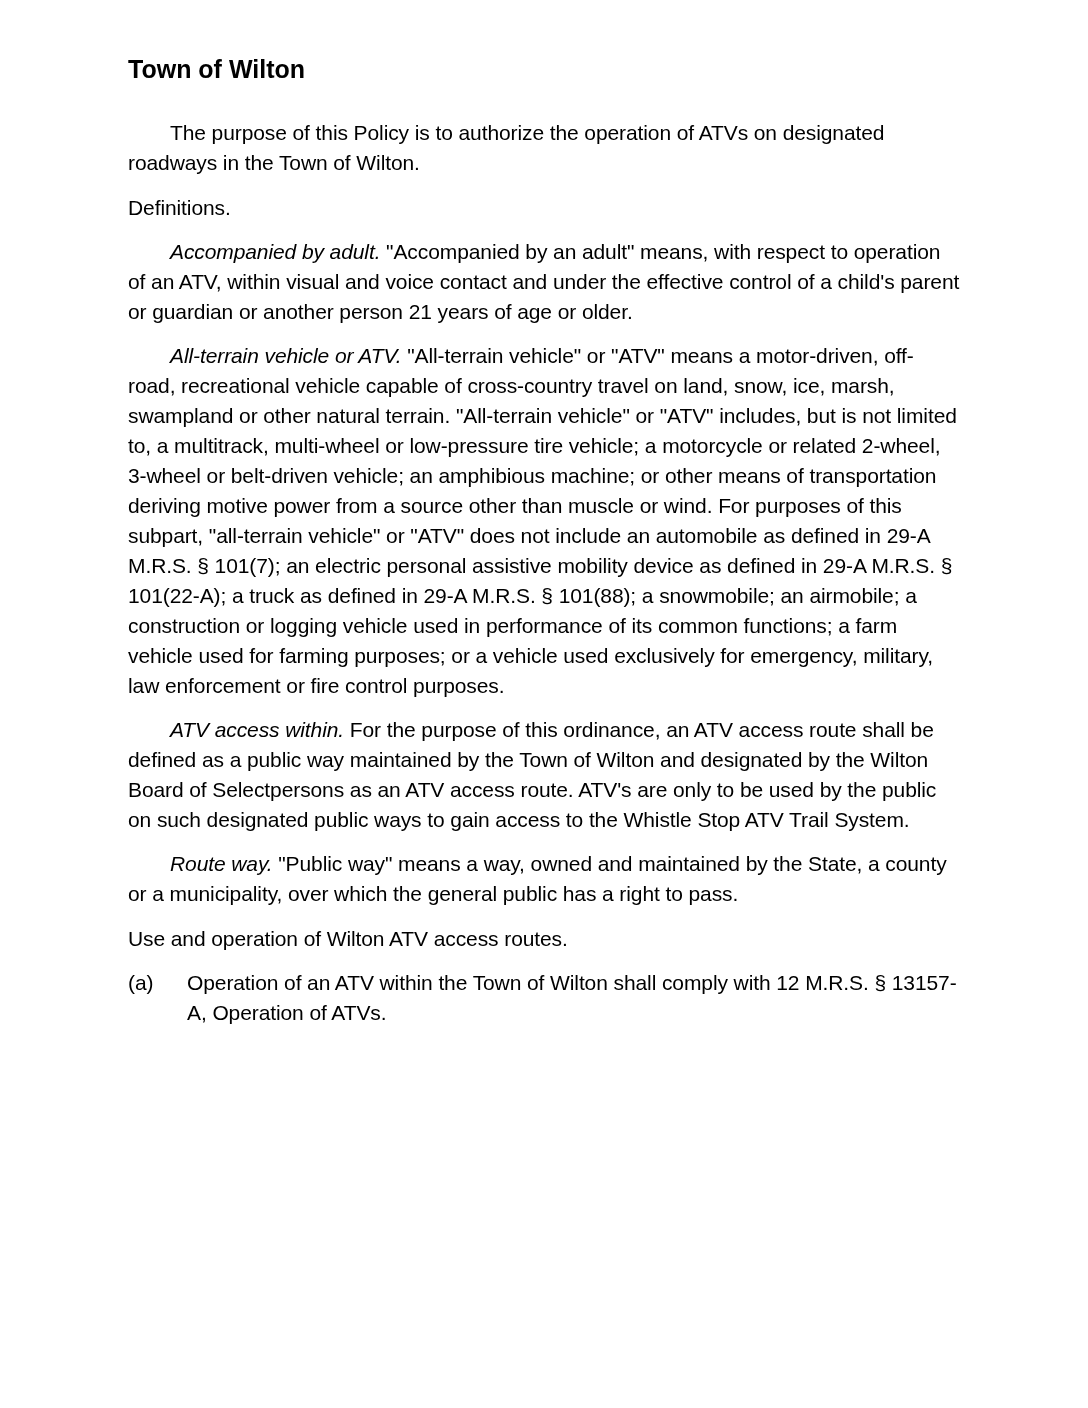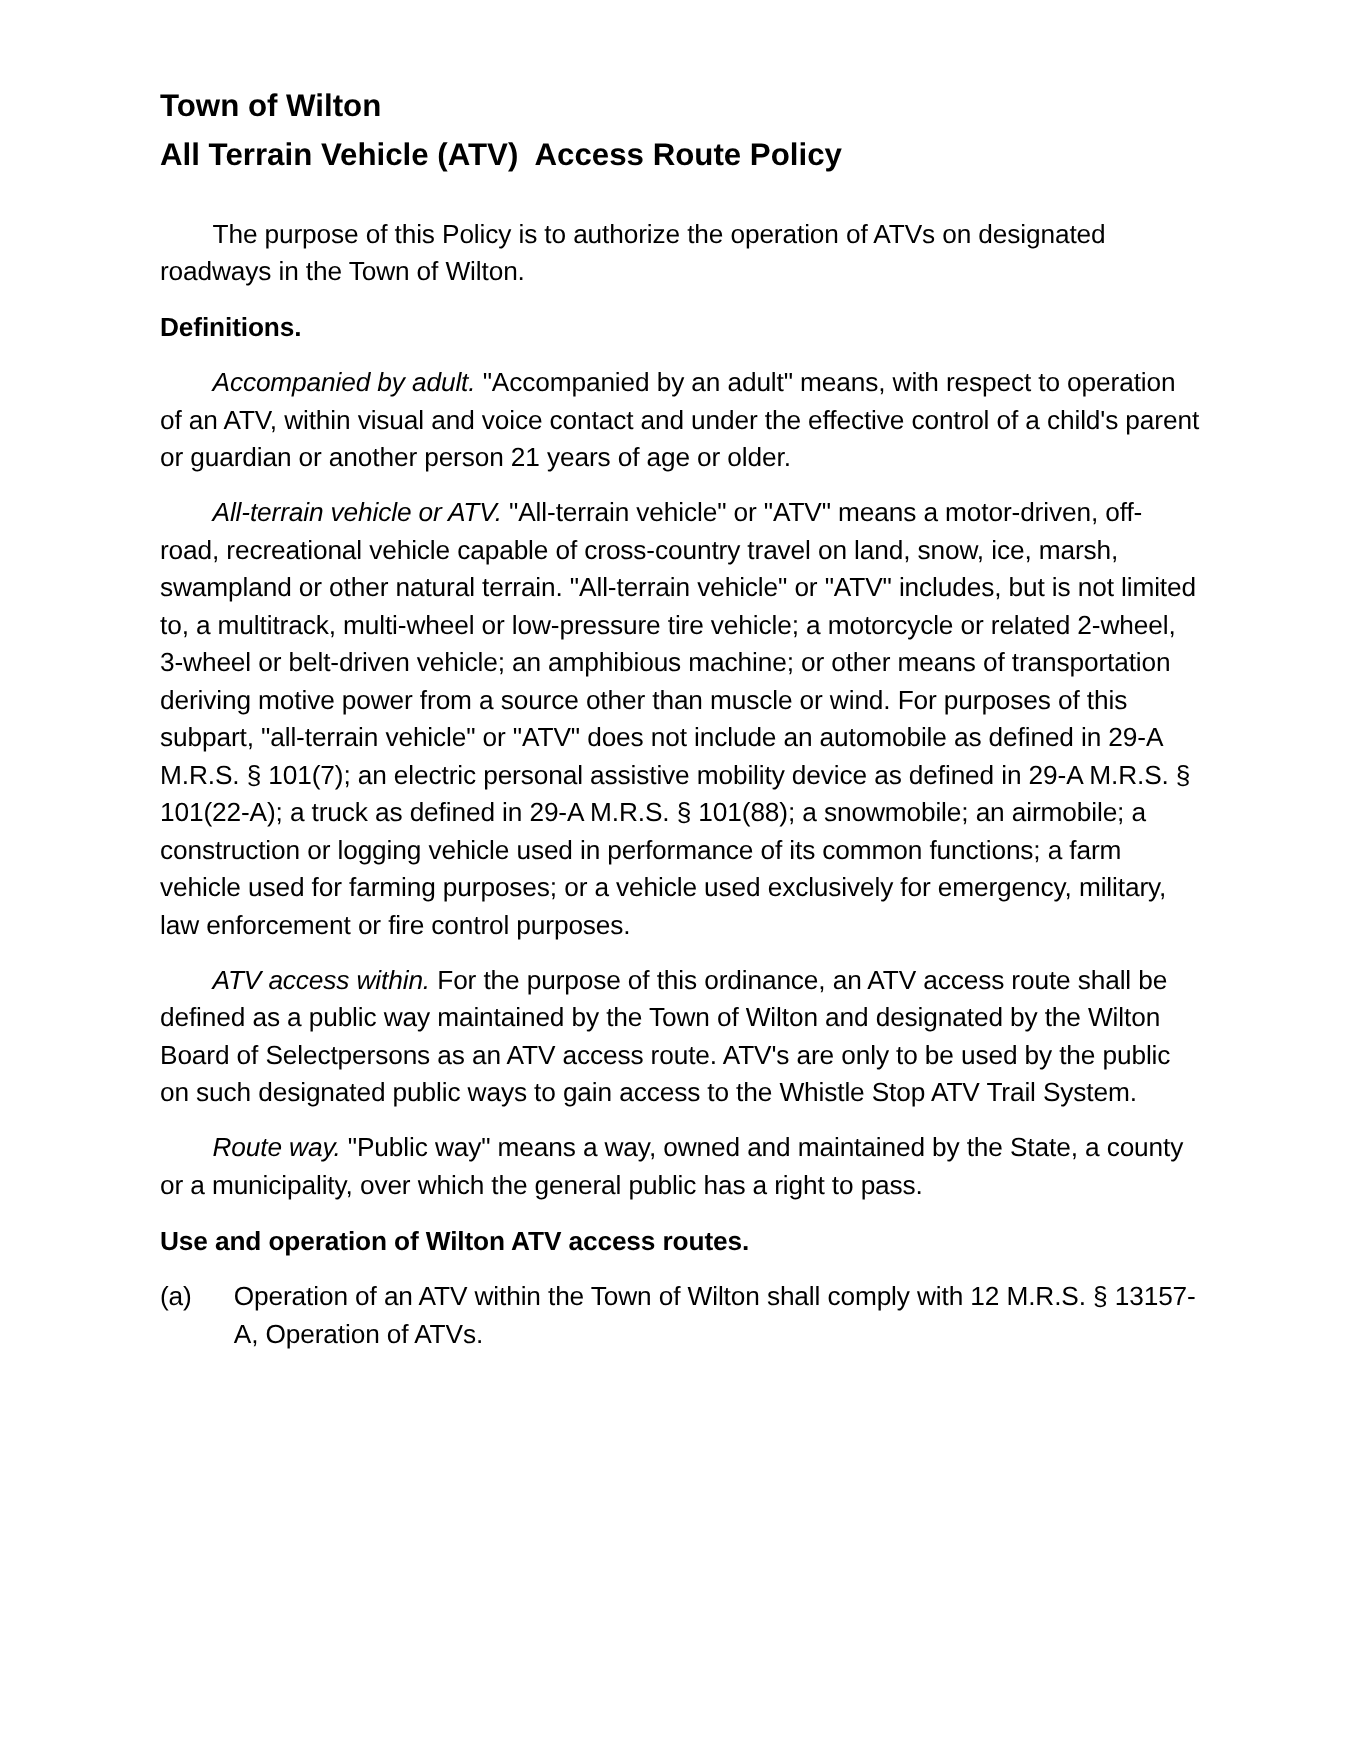--- a/index.html
+++ b/index.html
@@ -6,21 +6,21 @@
     margin: 0;
     padding: 0;
     background: #ffffff;
   }
   .page {
     position: relative;
     width: 1088px;
     height: 1408px;
     background: #ffffff;
     box-sizing: border-box;
-    padding: 66px 128px 0 128px;
+    padding: 50px 128px 0 128px;
     font-family: "Liberation Sans", sans-serif;
     color: #000000;
     overflow: hidden;
   }
   .title {
     font-size: 25px;
     line-height: 39px;
     font-weight: 700;
     margin: 0 0 29px 0;
   }
@@ -34,21 +34,21 @@
     letter-spacing: -0.1px;
     margin: 4px 0 14px 0;
   }
   .first-indent {
     text-indent: 42px;
   }
   .section-heading {
     font-size: 21px;
     line-height: 30px;
     letter-spacing: -0.1px;
-    font-weight: 700;
+    font-weight: 400;
     margin: 15px 0 14px 0;
   }
   .term {
     font-weight: 400;
     font-style: italic;
   }
   .use-heading {
   }
   .list-item {
     display: flex;
@@ -65,21 +65,20 @@
     margin-left: 17px;
   }
 </style>
 </head>
 <body>
 
 <div class="page">
 
   <h1 class="title">
     <span class="title-line">Town of Wilton</span>
-    <span class="title-line">All Terrain Vehicle (ATV)  Access Route Policy</span>
   </h1>
 
   <p class="para first-indent">The purpose of this Policy is to authorize the operation of ATVs on designated roadways in the Town of Wilton.</p>
 
   <h2 class="section-heading">Definitions.</h2>
 
   <p class="para first-indent">
     <span class="term">Accompanied by adult.</span><span> "Accompanied by an adult" means, with respect to operation of an ATV, within visual and voice contact and under the effective control of a child's parent or guardian or another person 21 years of age or older.</span>
   </p>
 

